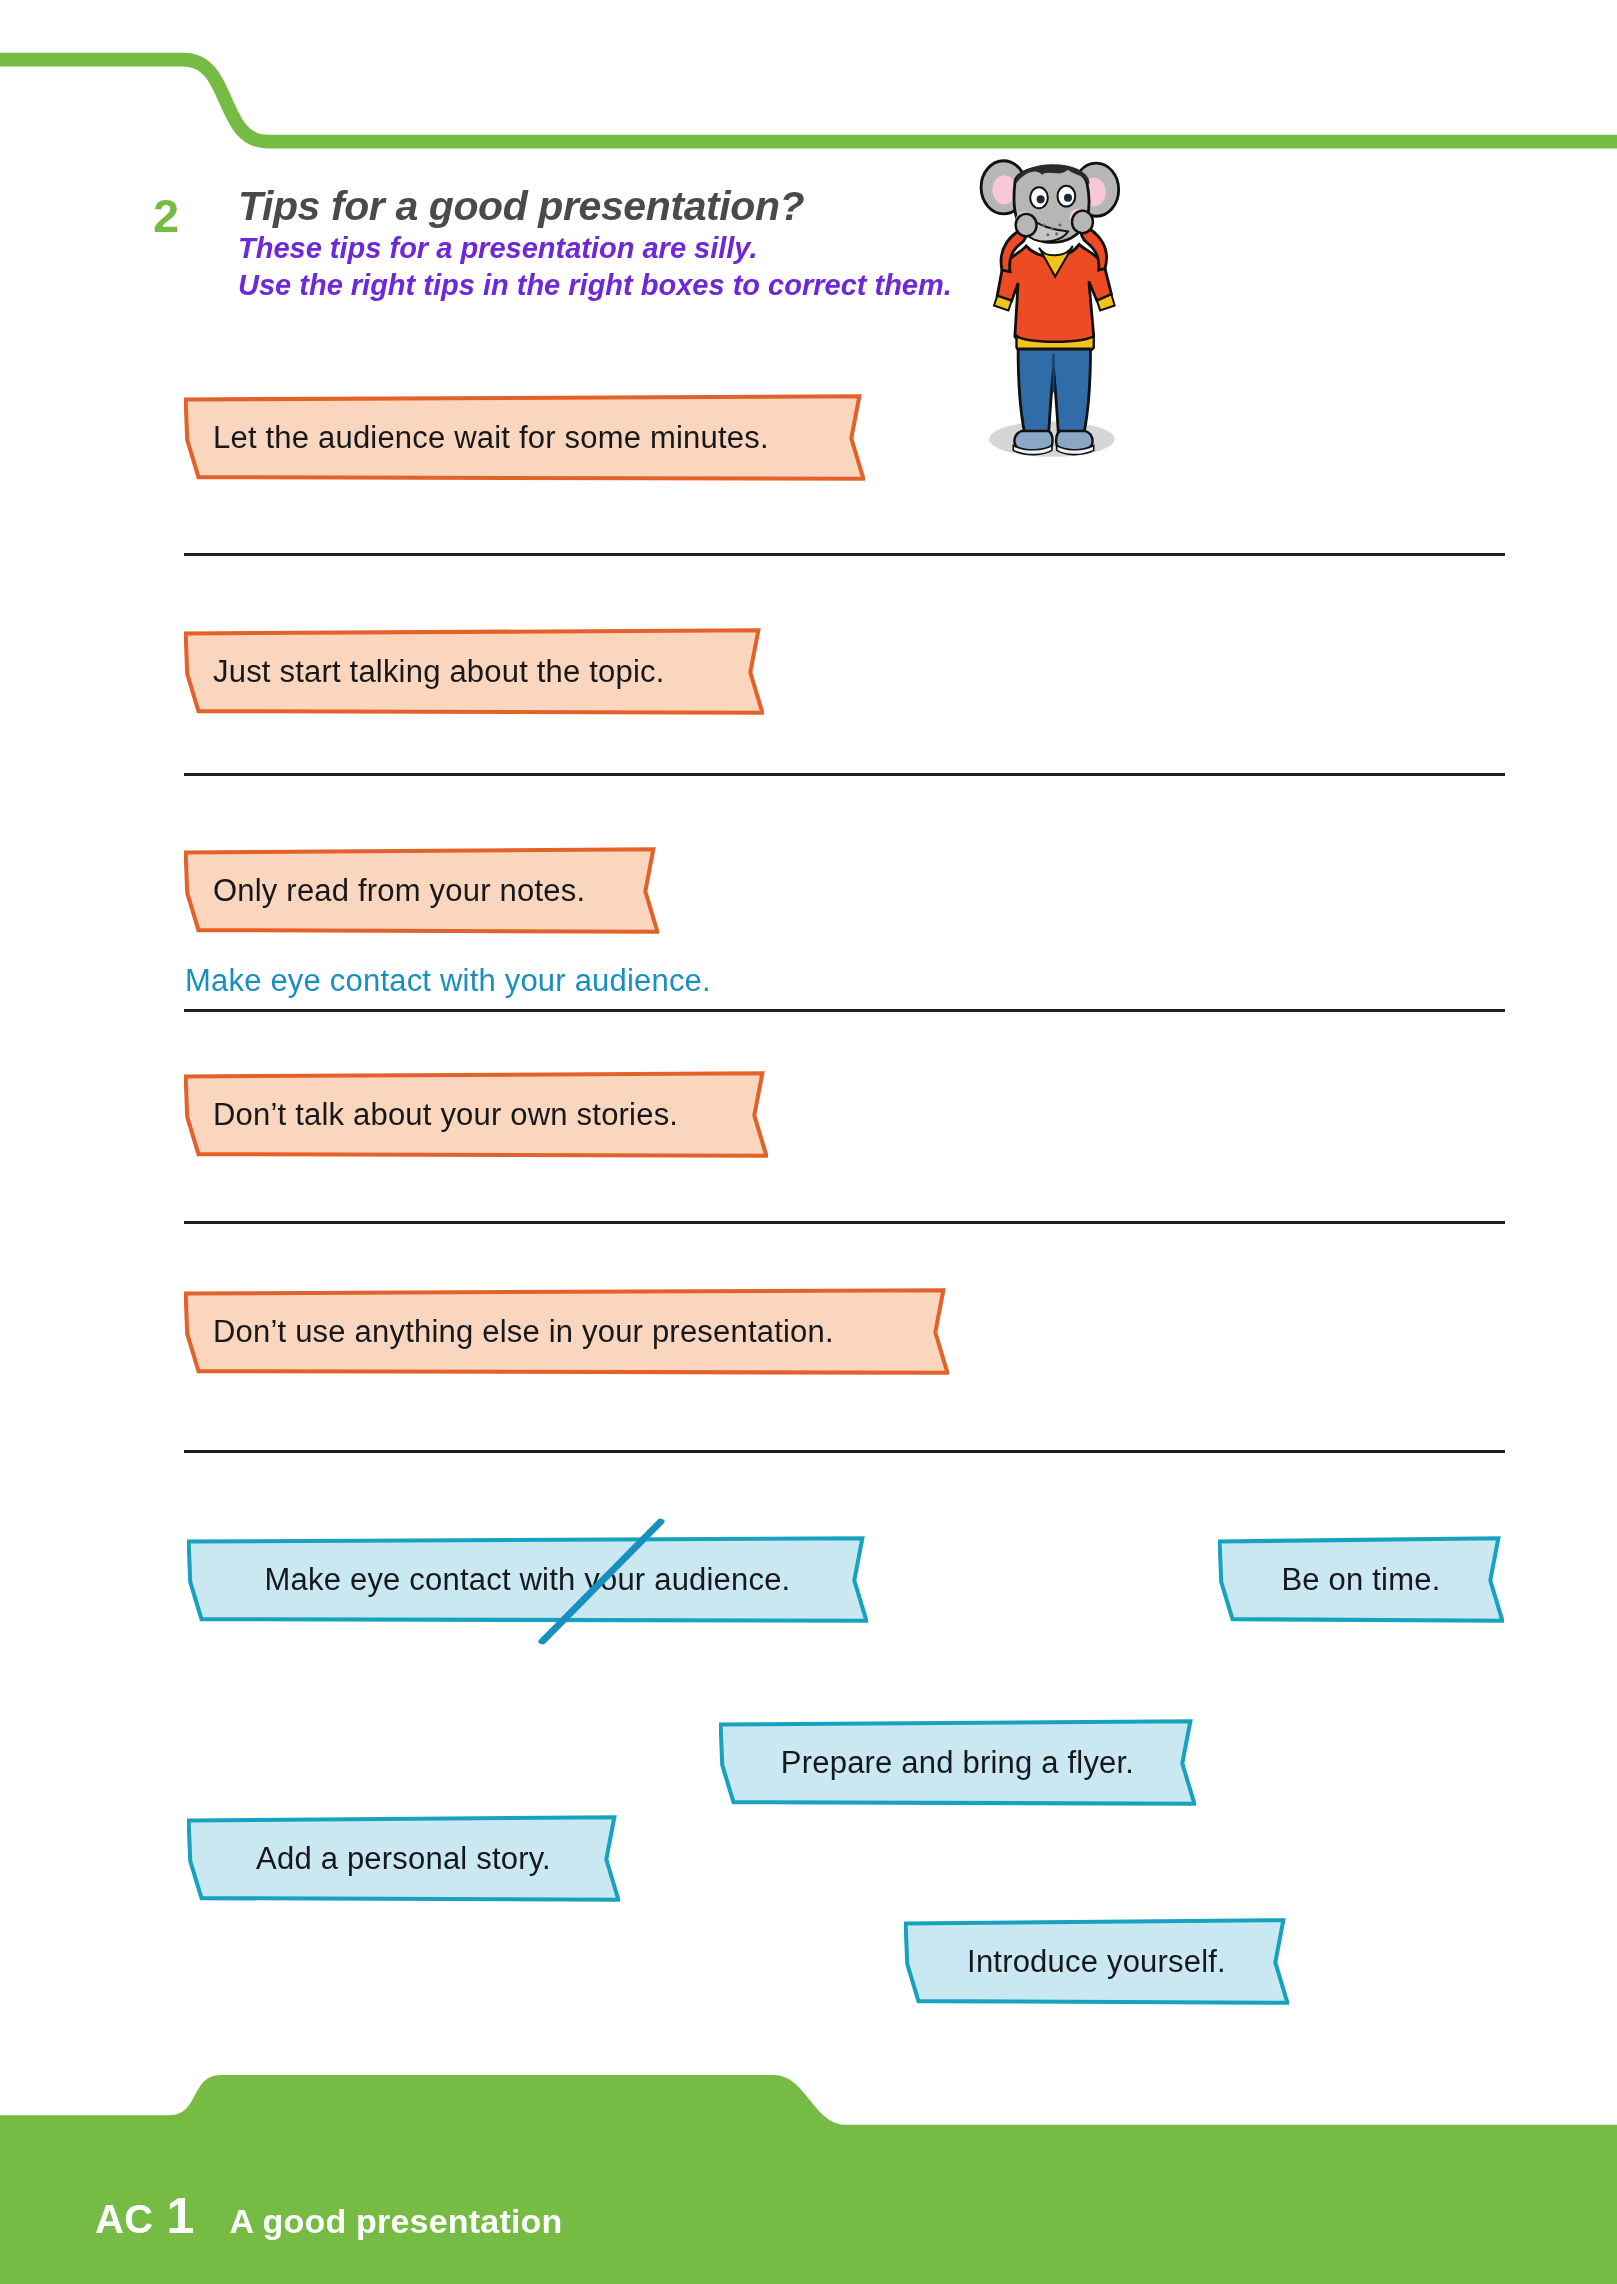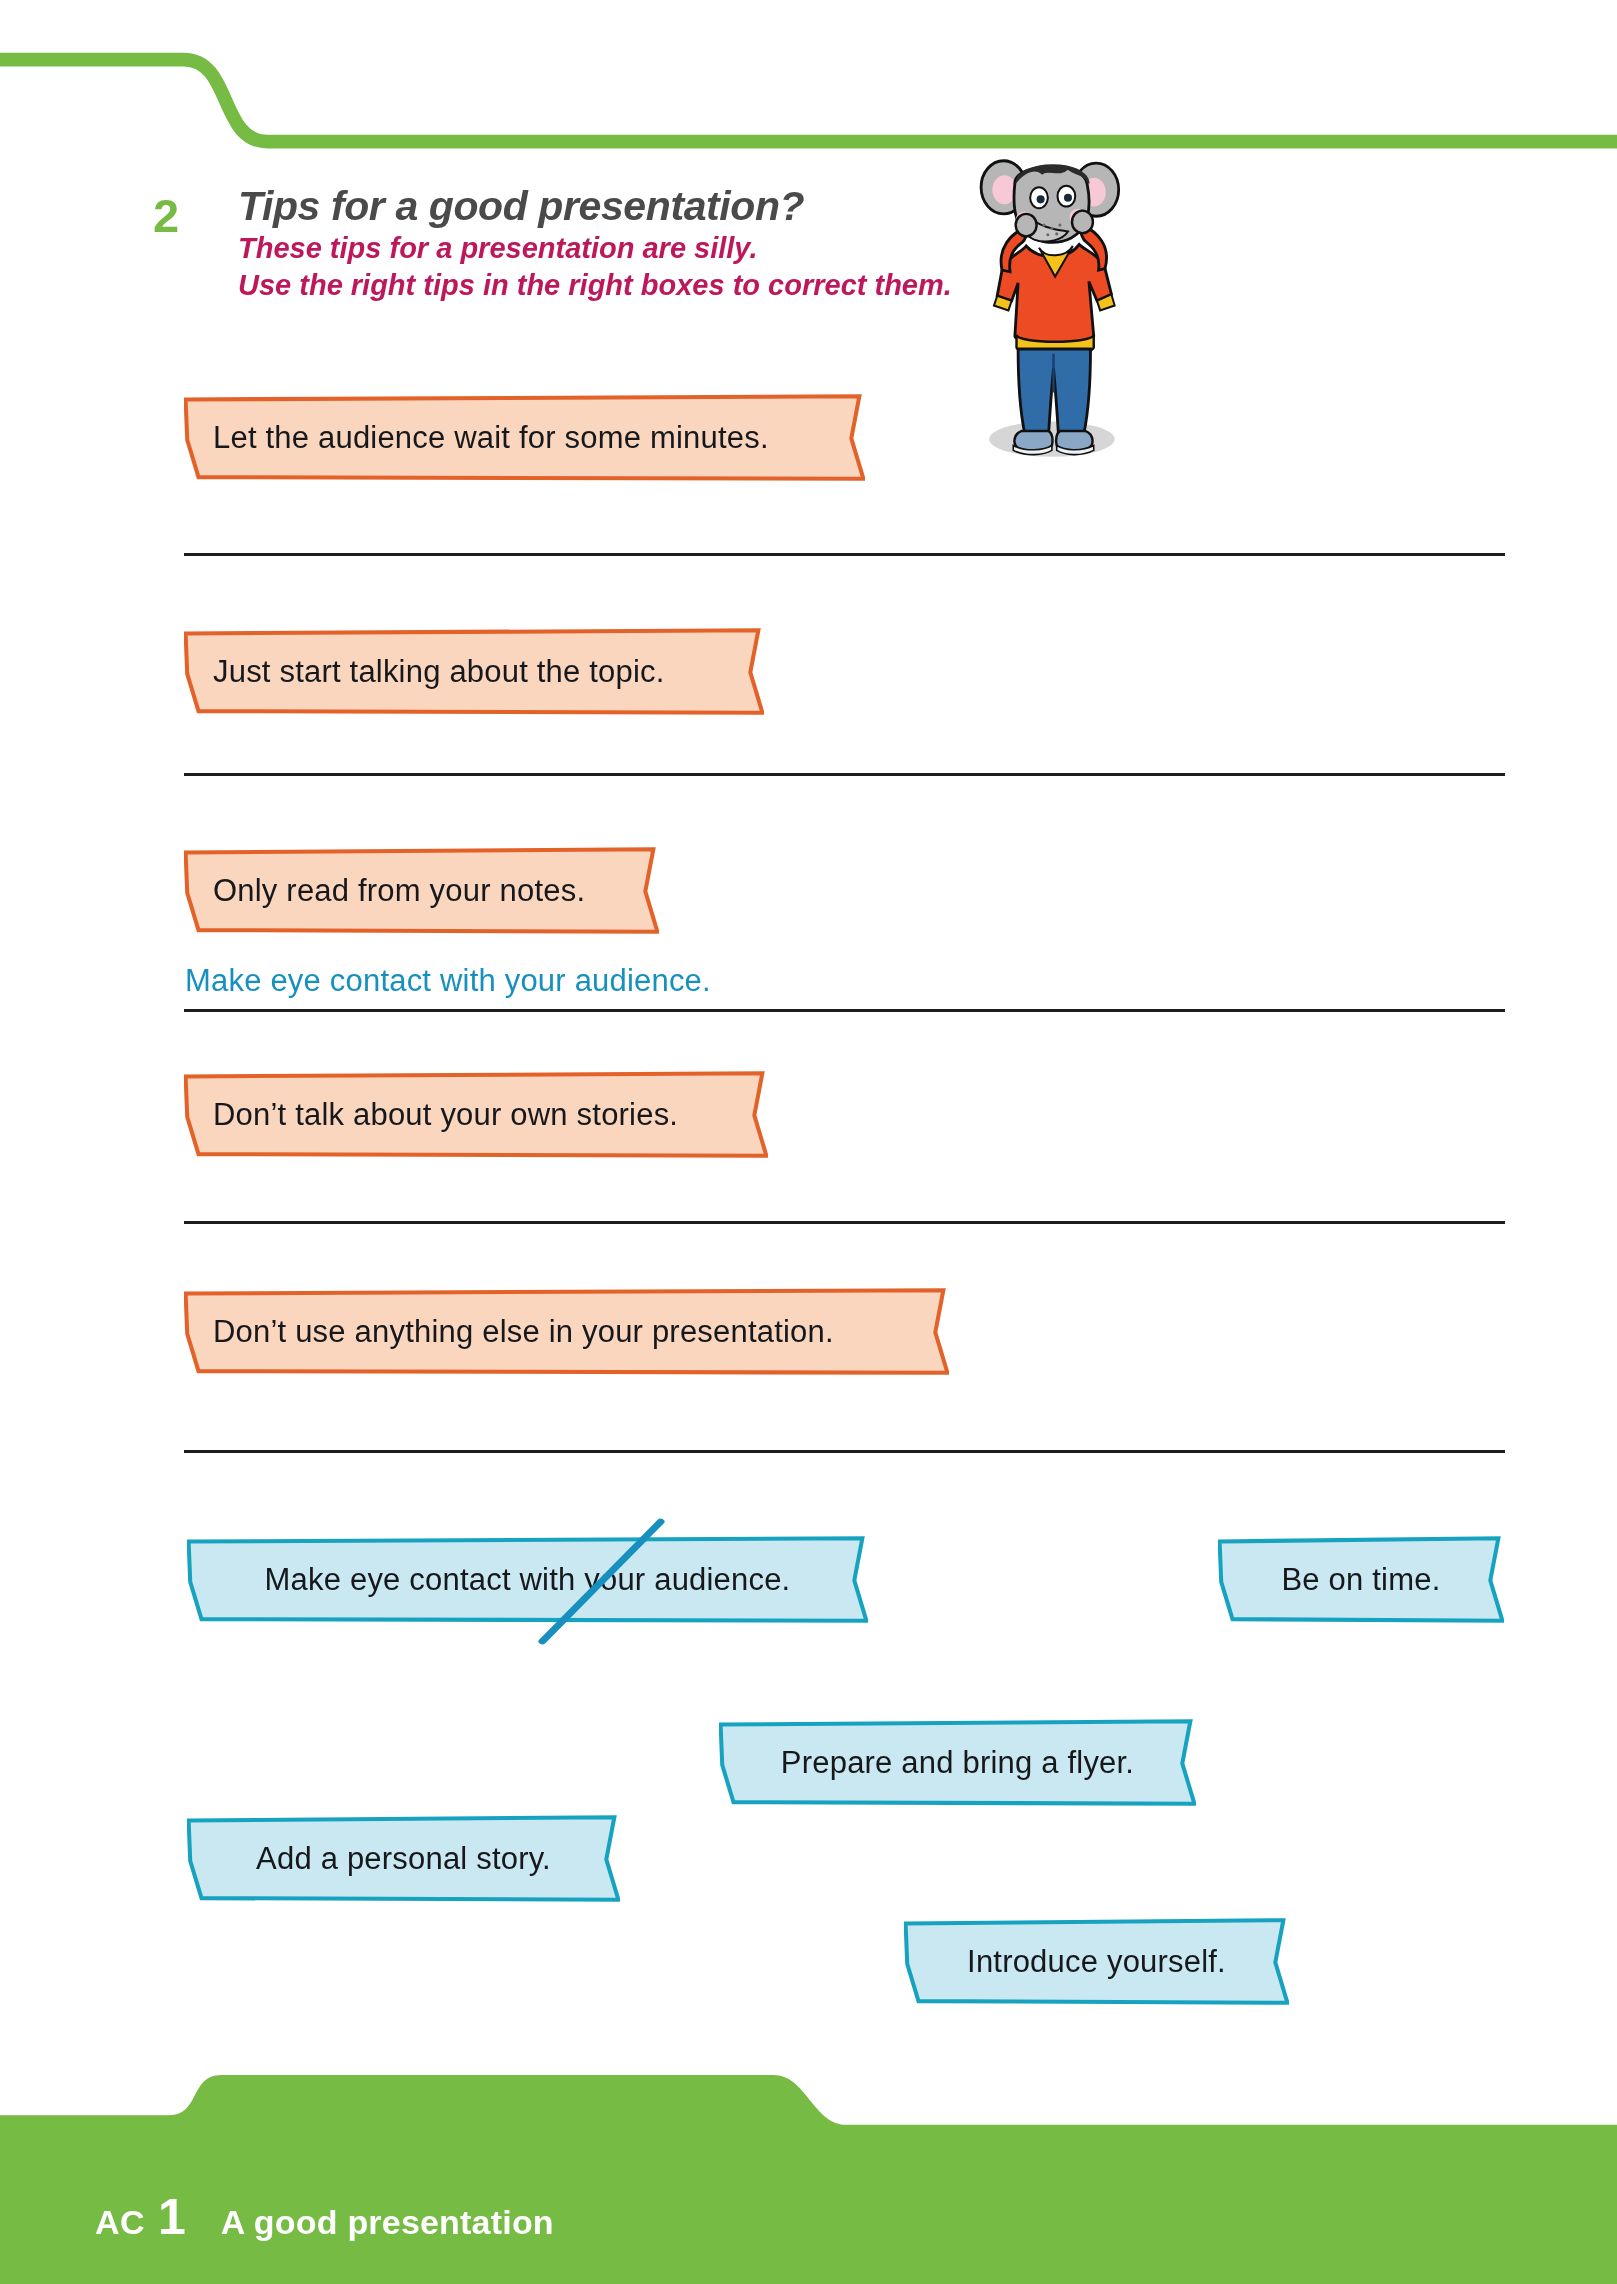--- a/index.html
+++ b/index.html
@@ -52,21 +52,21 @@
     color: #4a4a4a;
     line-height: 1.12;
     letter-spacing: -0.4px;
     white-space: nowrap;
     font-style: italic;
   }
   .ex-sub {
     font-size: 29px;
     font-style: italic;
     font-weight: 700;
-    color: #be185d;
+    color: #6d28d9;
     line-height: 1.28;
     white-space: nowrap;
   }
 
   
   .mascot {
     position: absolute;
     left: 965px;
     top: 151px;
     width: 177px;
@@ -140,21 +140,21 @@
   .footer-text {
     position: absolute;
     left: 95px;
     bottom: 42px;
     display: flex;
     align-items: baseline;
     color: #ffffff;
     z-index: 2;
   }
   .footer-code {
-    font-size: 34px;
+    font-size: 40px;
     font-weight: 700;
     letter-spacing: 0.4px;
   }
   .footer-num {
     font-size: 50px;
     font-weight: 700;
     margin-left: 13px;
     line-height: 1;
   }
   .footer-title {

